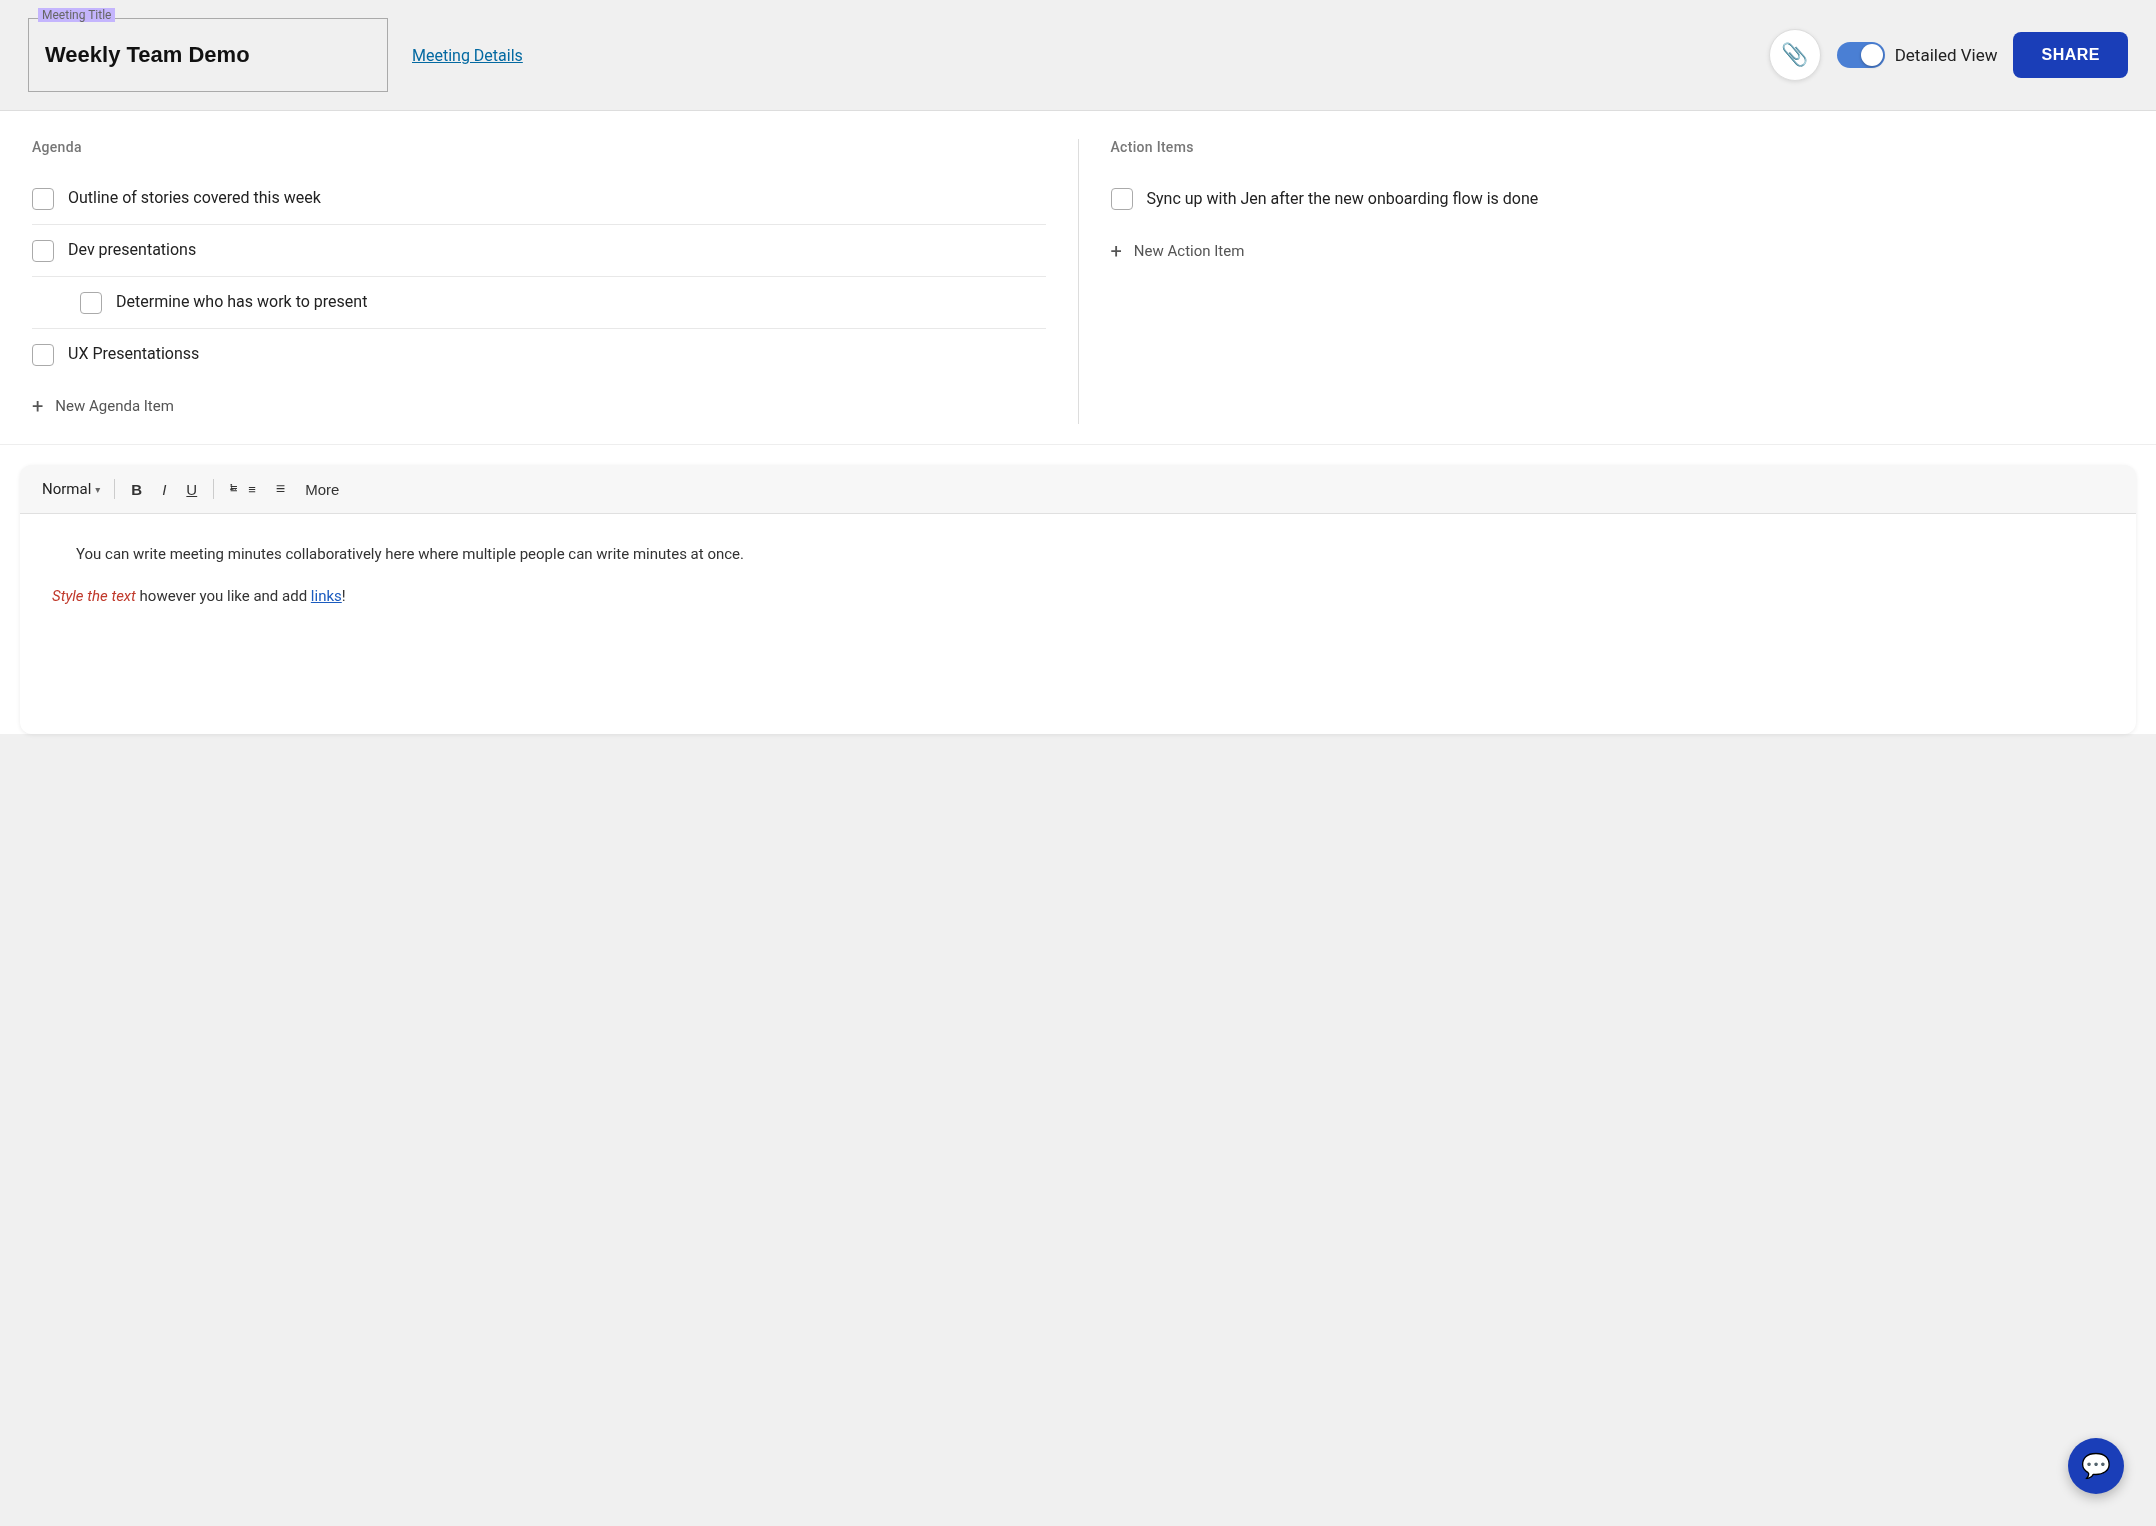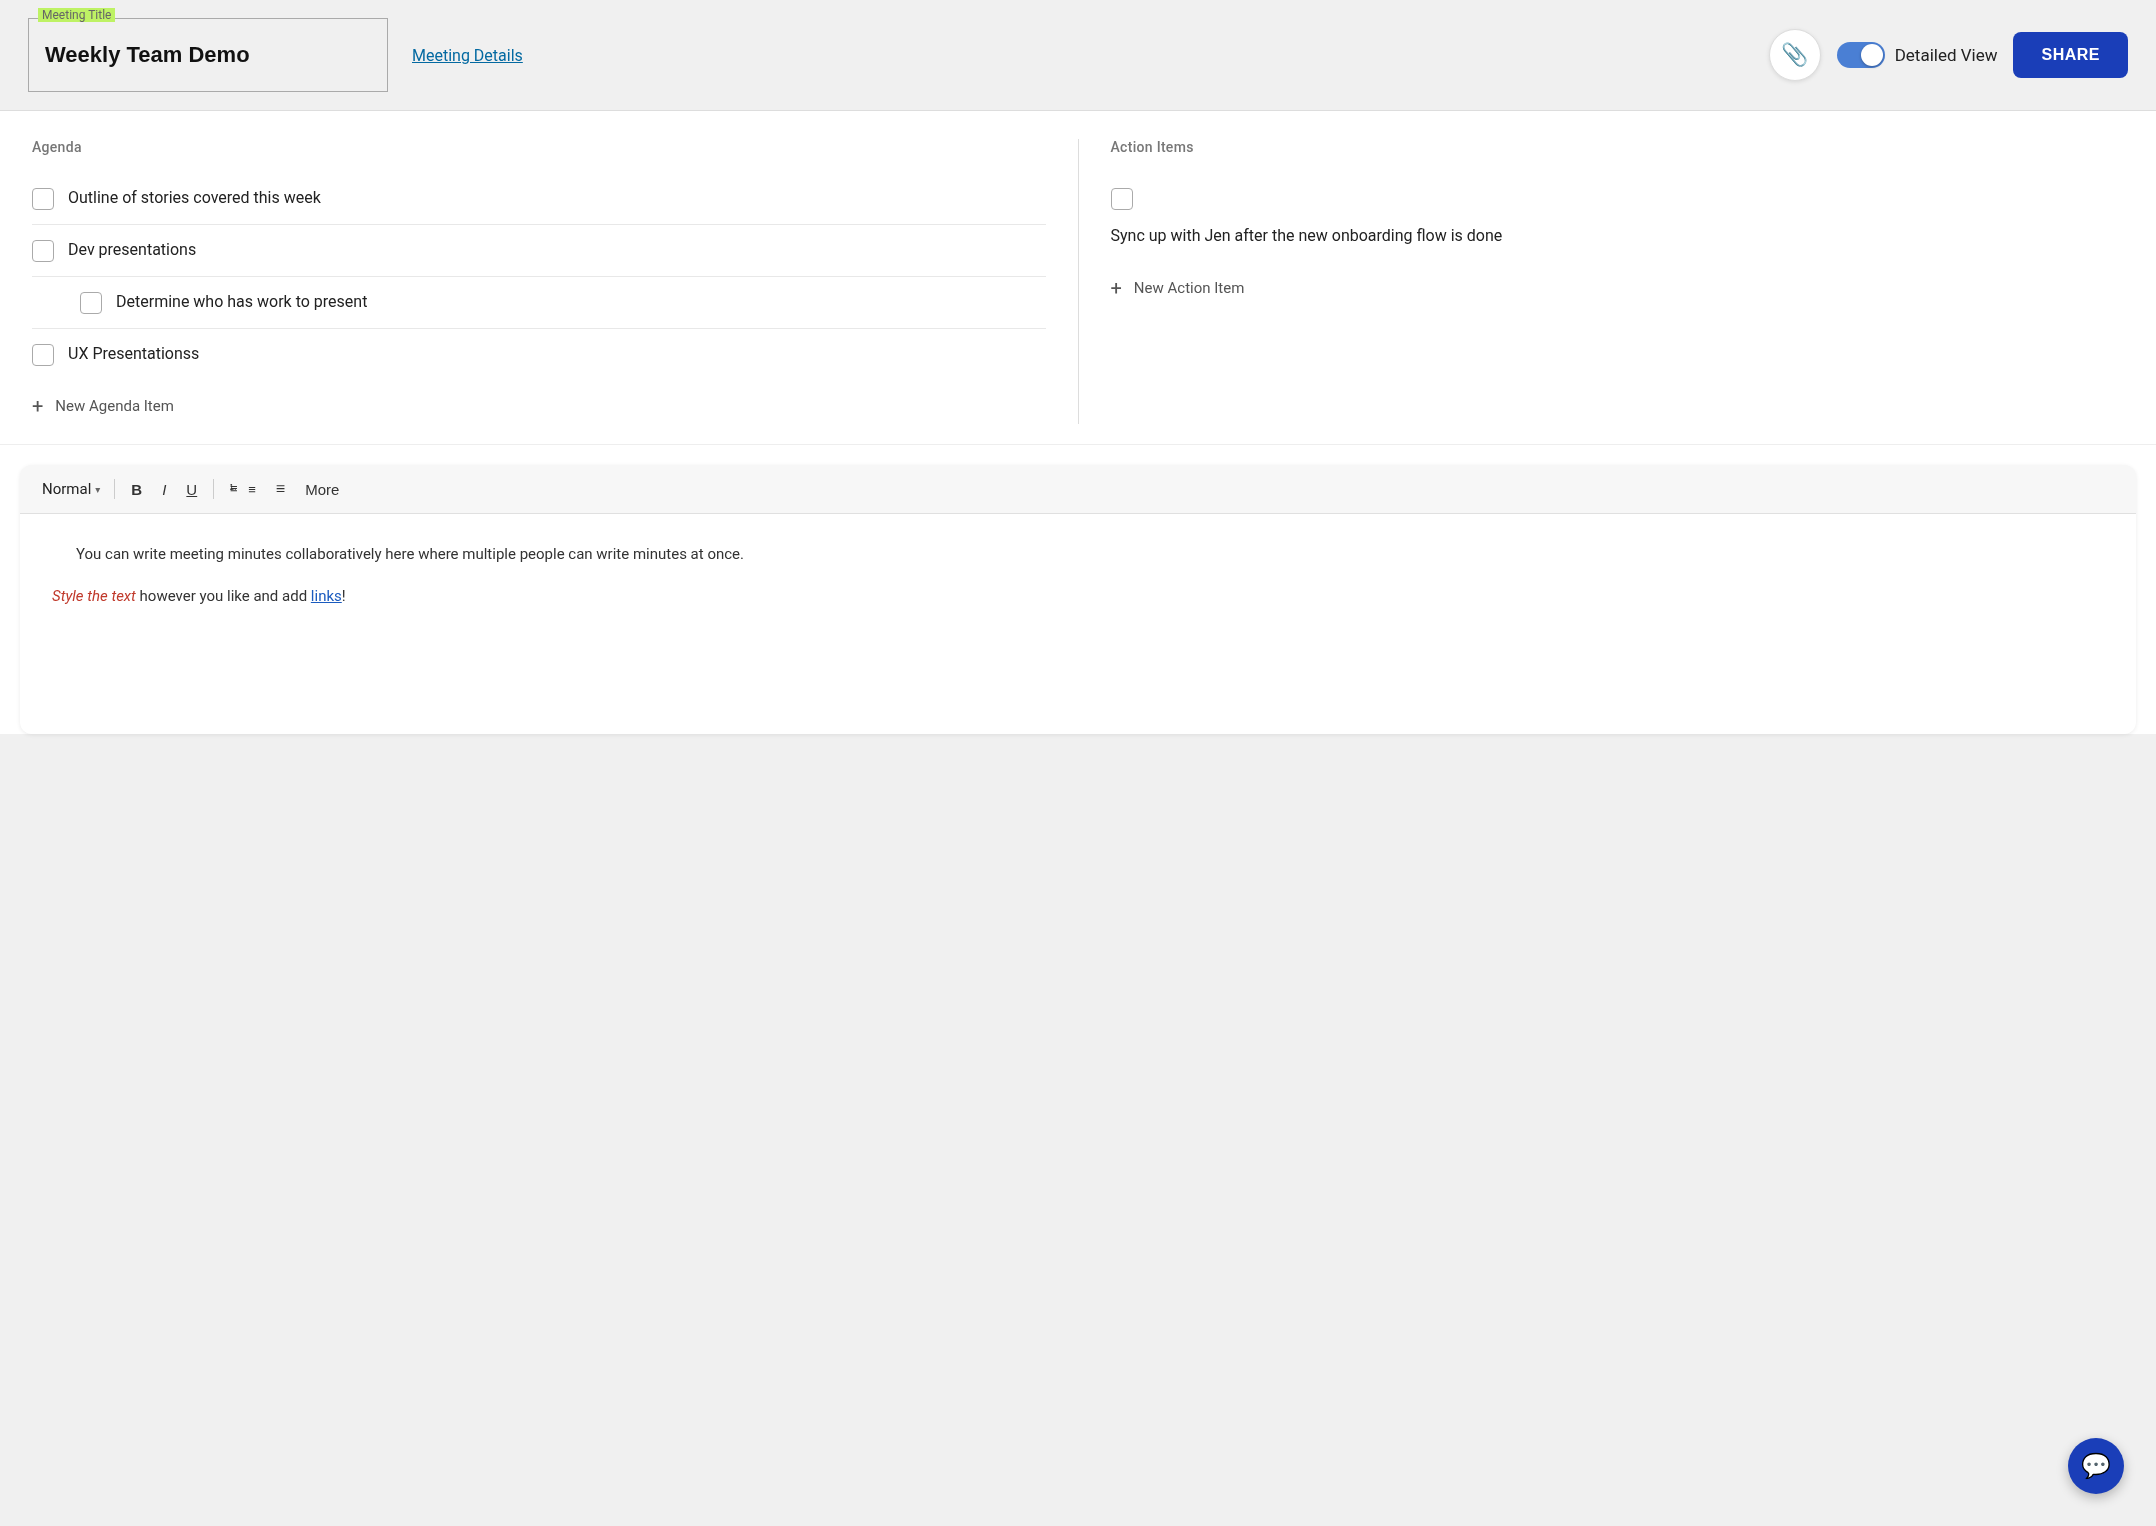--- a/index.html
+++ b/index.html
@@ -19,21 +19,21 @@
       border-bottom: 1px solid #ddd;
     }
     .meeting-title-field {
       position: relative;
       flex: 0 0 auto;
     }
     .meeting-title-label {
       position: absolute;
       top: -10px;
       left: 10px;
-      background: #bef264;
+      background: #c4b5fd;
       font-size: 12px;
       color: #666;
       padding: 0 4px;
     }
     .meeting-title-input {
       border: 1px solid #aaa;
       border-radius: 0;
       padding: 23px 16px;
       font-size: 22px;
       font-weight: 600;
@@ -187,21 +187,20 @@
     
     .action-list {
       list-style: none;
     }
     .action-item {
       display: flex;
       align-items: flex-start;
       gap: 14px;
       padding: 14px 0;
       border-bottom: 1px solid #e8e8e8;
-      flex-direction: column;
     }
     .action-item:last-child { border-bottom: none; }
     .action-text {
       font-size: 16px;
       color: #222;
       line-height: 1.5;
     }
     .add-action-row {
       display: flex;
       align-items: center;

